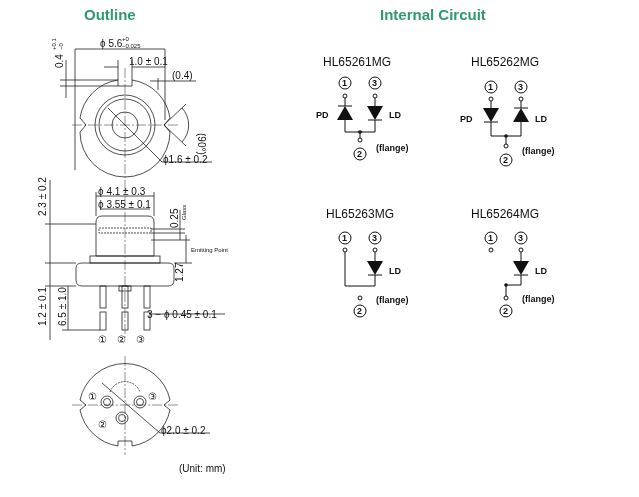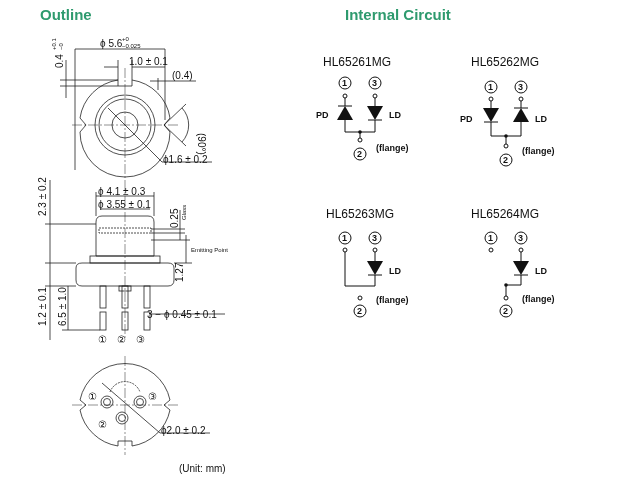--- a/index.html
+++ b/index.html
@@ -1,30 +1,30 @@
 <!DOCTYPE html>
 <html><head>
 <meta charset="utf-8">
 <style>
   html, body { margin: 0; padding: 0; background: #ffffff; }
   body { width: 639px; height: 497px; position: relative; overflow: hidden; font-family: "Liberation Sans", sans-serif; color: #111; }
-  .heading { position: absolute; font-family: "Liberation Sans", sans-serif; font-weight: bold; font-size: 15px; color: #2e9a6e; }
+  .heading { position: absolute; font-family: "Liberation Sans", sans-serif; font-weight: bold; font-size: 15px; color: #2e9a6e; margin-left: 44px; }
   svg { position: absolute; left: 0; top: 0; }
   svg text { font-family: "Liberation Sans", sans-serif; fill: #111; }
   .dim { font-size: 10px; }
   .small { font-size: 6px; }
   .model { font-size: 12px; }
   .lbl { font-size: 9px; font-weight: bold; }
   .pinnum { font-size: 9px; font-weight: bold; }
 </style>
 </head>
 <body>
 
 <div class="heading" style="left:40px;top:6px;">Outline</div>
-<div class="heading" style="left:345px;top:6px;">Internal Circuit</div>
+<div class="heading" style="left:336px;top:6px;">Internal Circuit</div>
 
 <svg width="639" height="497" viewBox="0 0 639 497">
   <g stroke="#222" fill="none" stroke-width="0.8">
 
     <g>
 
       <path d="M118,80 A45,45 0 0 0 80,118 L86,125 L80,132 A45,45 0 0 0 170,132 L164,125 L170,118 A45,45 0 0 0 132,80 L132,86 L118,86 Z"></path>
       <circle cx="125" cy="125" r="30"></circle>
       <circle cx="125" cy="125" r="26"></circle>
       <circle cx="125" cy="125" r="13"></circle>

